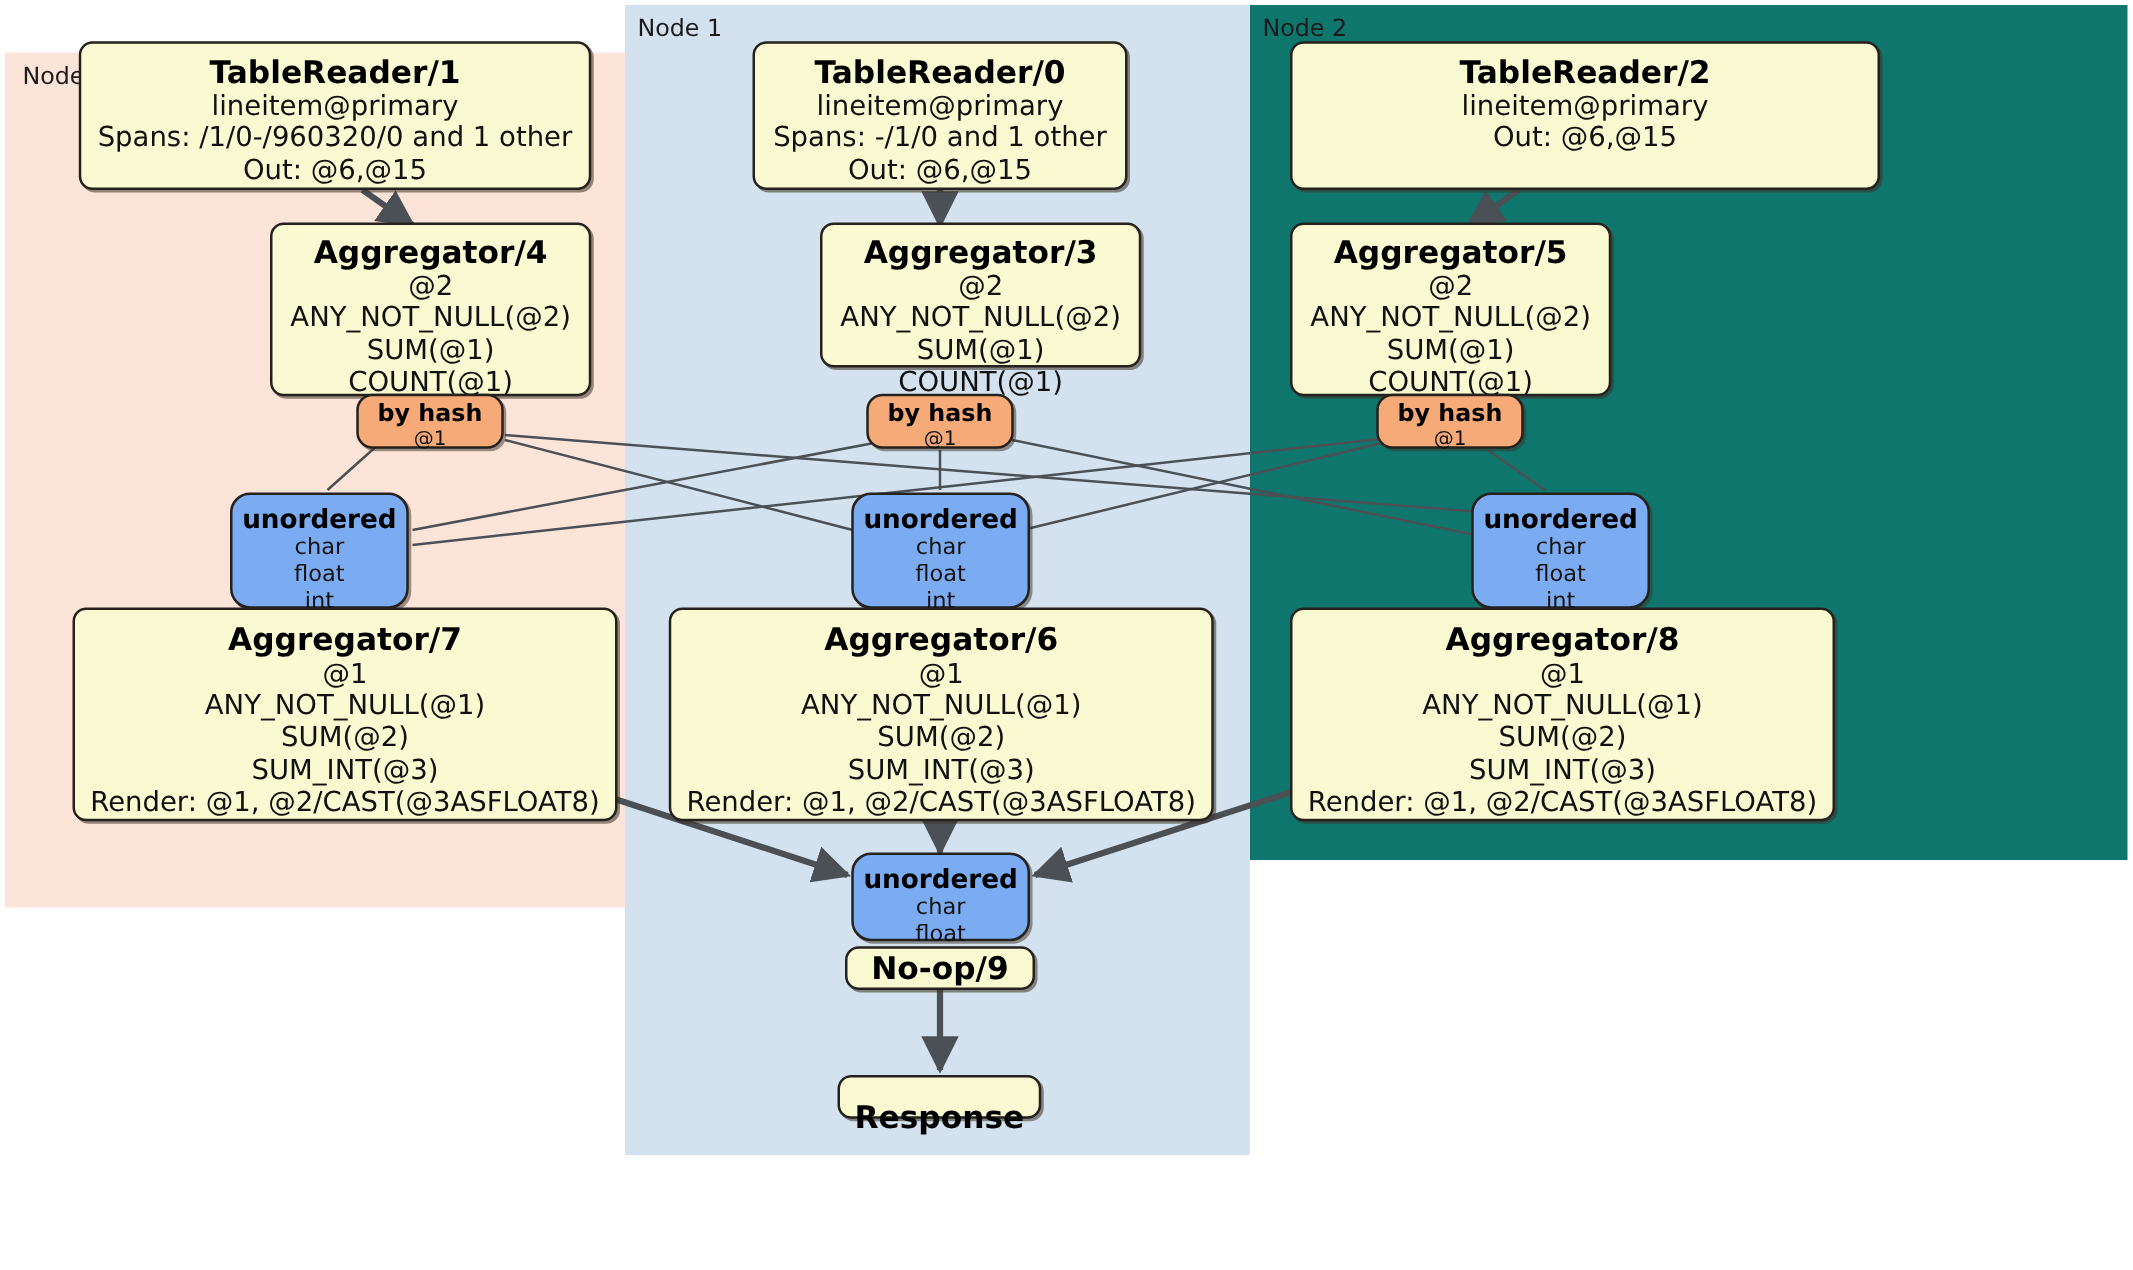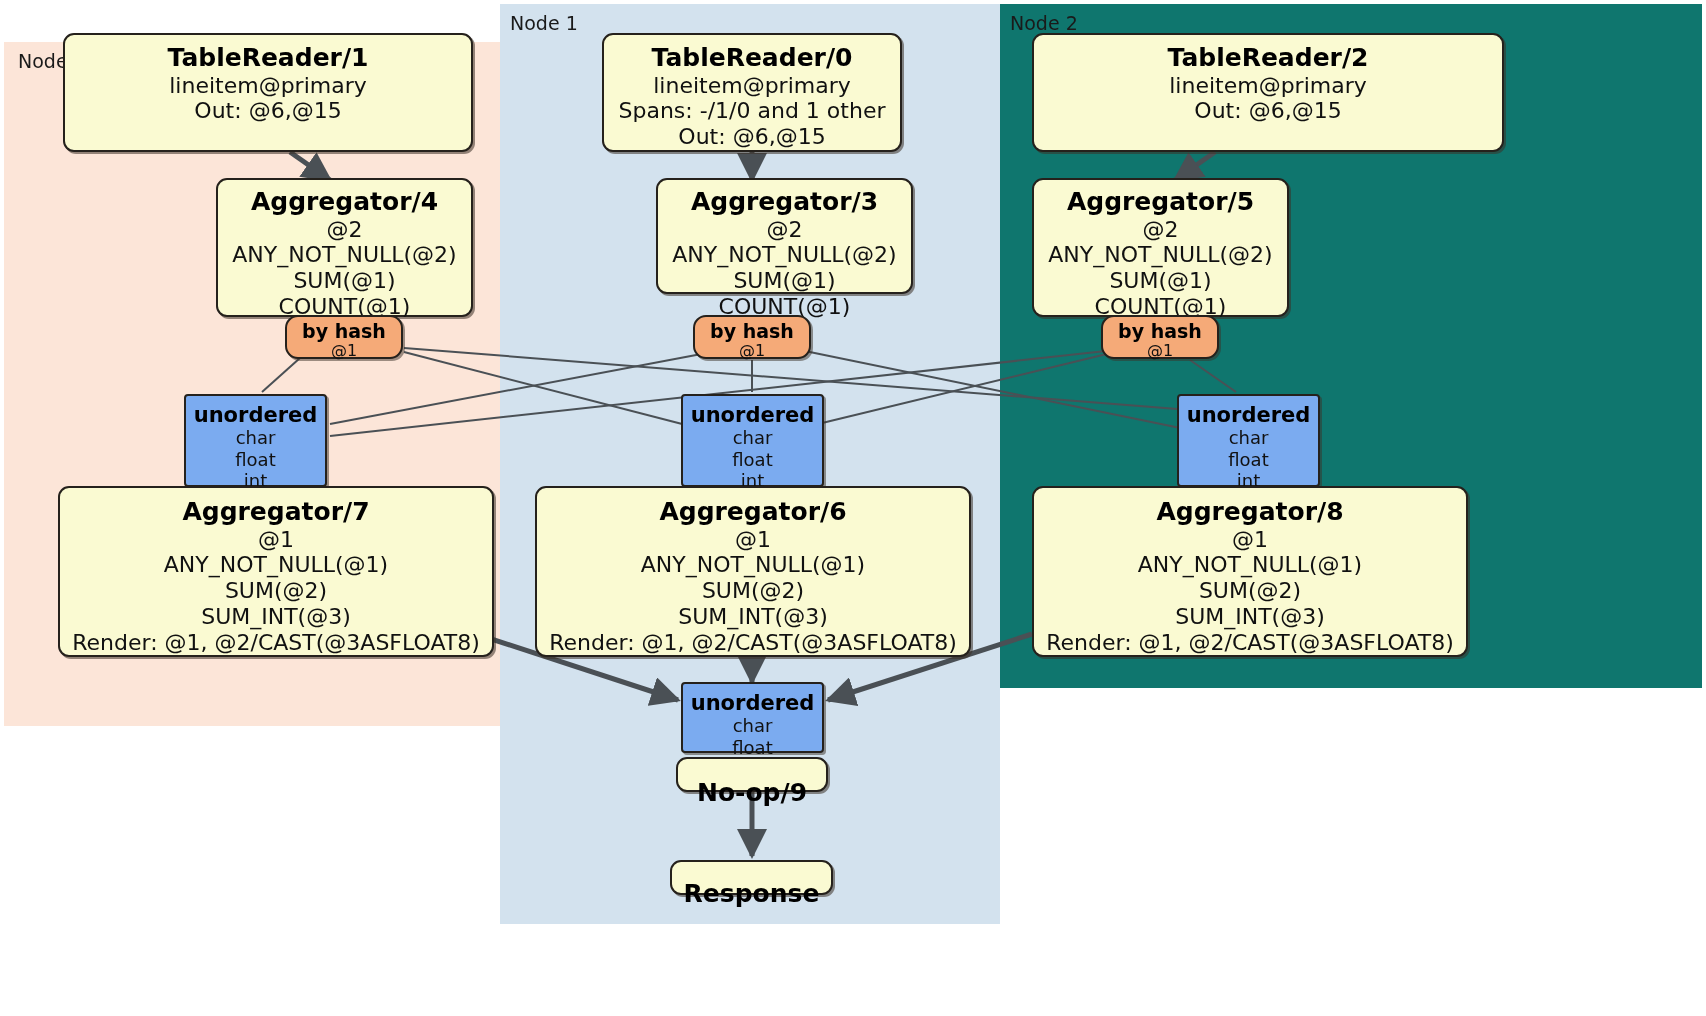--- a/index.html
+++ b/index.html
@@ -21,21 +21,21 @@
   .proc .ln{font-size:22px;color:#111;line-height:1.18;white-space:nowrap;}
 
   .router{
     background:#f5aa78;border:2px solid #25211c;border-radius:13px;
     box-shadow:2px 2px 0 rgba(60,50,40,.5);
   }
   .router .ttl{font-weight:bold;font-size:19px;color:#000;line-height:1.1;}
   .router .ln{font-size:16px;color:#111;line-height:1.15;}
 
   .sync{
-    background:#7babf0;border:2px solid #25211c;border-radius:4px;
+    background:#7babf0;border:2px solid #25211c;border-radius:16px;
     box-shadow:2px 2px 0 rgba(60,50,40,.5);
   }
   .sync .ttl{font-weight:bold;font-size:21px;color:#000;line-height:1.15;}
   .sync .ln{font-size:18px;color:#111;line-height:1.2;}
 
   .small-proc .ttl{font-weight:bold;font-size:25px;color:#000;line-height:1.1;}
 </style>
 </head>
 <body>
 
@@ -82,20 +82,21 @@
     <path d="M 476 634 L 678 700" stroke="#4a5055" stroke-width="5" fill="none" marker-end="url(#ah)"></path>
     <path d="M 752 648 L 752 682" stroke="#4a5055" stroke-width="5" fill="none" marker-end="url(#ah)"></path>
     <path d="M 1032 634 L 828 700" stroke="#4a5055" stroke-width="5" fill="none" marker-end="url(#ah)"></path>
 
     <path d="M 752 790 L 752 856" stroke="#4a5055" stroke-width="5" fill="none" marker-end="url(#ah)"></path>
   </svg>
 
   <div class="node proc" style="left:63px;top:33px;width:410px;height:119px;padding-top:9px;">
     <div class="ttl">TableReader/1</div>
     <div class="ln">lineitem@primary</div>
+    <div class="ln">Spans: /1/0-/960320/0 and 1 other</div>
     <div class="ln">Out: @6,@15</div>
   </div>
 
   <div class="node proc" style="left:602px;top:33px;width:300px;height:119px;padding-top:9px;">
     <div class="ttl">TableReader/0</div>
     <div class="ln">lineitem@primary</div>
     <div class="ln">Spans: -/1/0 and 1 other</div>
     <div class="ln">Out: @6,@15</div>
   </div>
 
@@ -191,21 +192,21 @@
     <div class="ln">SUM_INT(@3)</div>
     <div class="ln">Render: @1, @2/CAST(@3ASFLOAT8)</div>
   </div>
 
   <div class="node sync" style="left:681px;top:682px;width:143px;height:71px;padding-top:7px;">
     <div class="ttl">unordered</div>
     <div class="ln">char</div>
     <div class="ln">float</div>
   </div>
 
-  <div class="node proc small-proc" style="left:676px;top:757px;width:152px;height:35px;padding-top:20px;">
+  <div class="node proc small-proc" style="left:676px;top:757px;width:152px;height:35px;padding-top:2px;">
     <div class="ttl">No-op/9</div>
   </div>
 
   <div class="node proc small-proc" style="left:670px;top:860px;width:163px;height:35px;padding-top:18px;">
     <div class="ttl">Response</div>
   </div>
 
 </div>
 
 </body></html>

